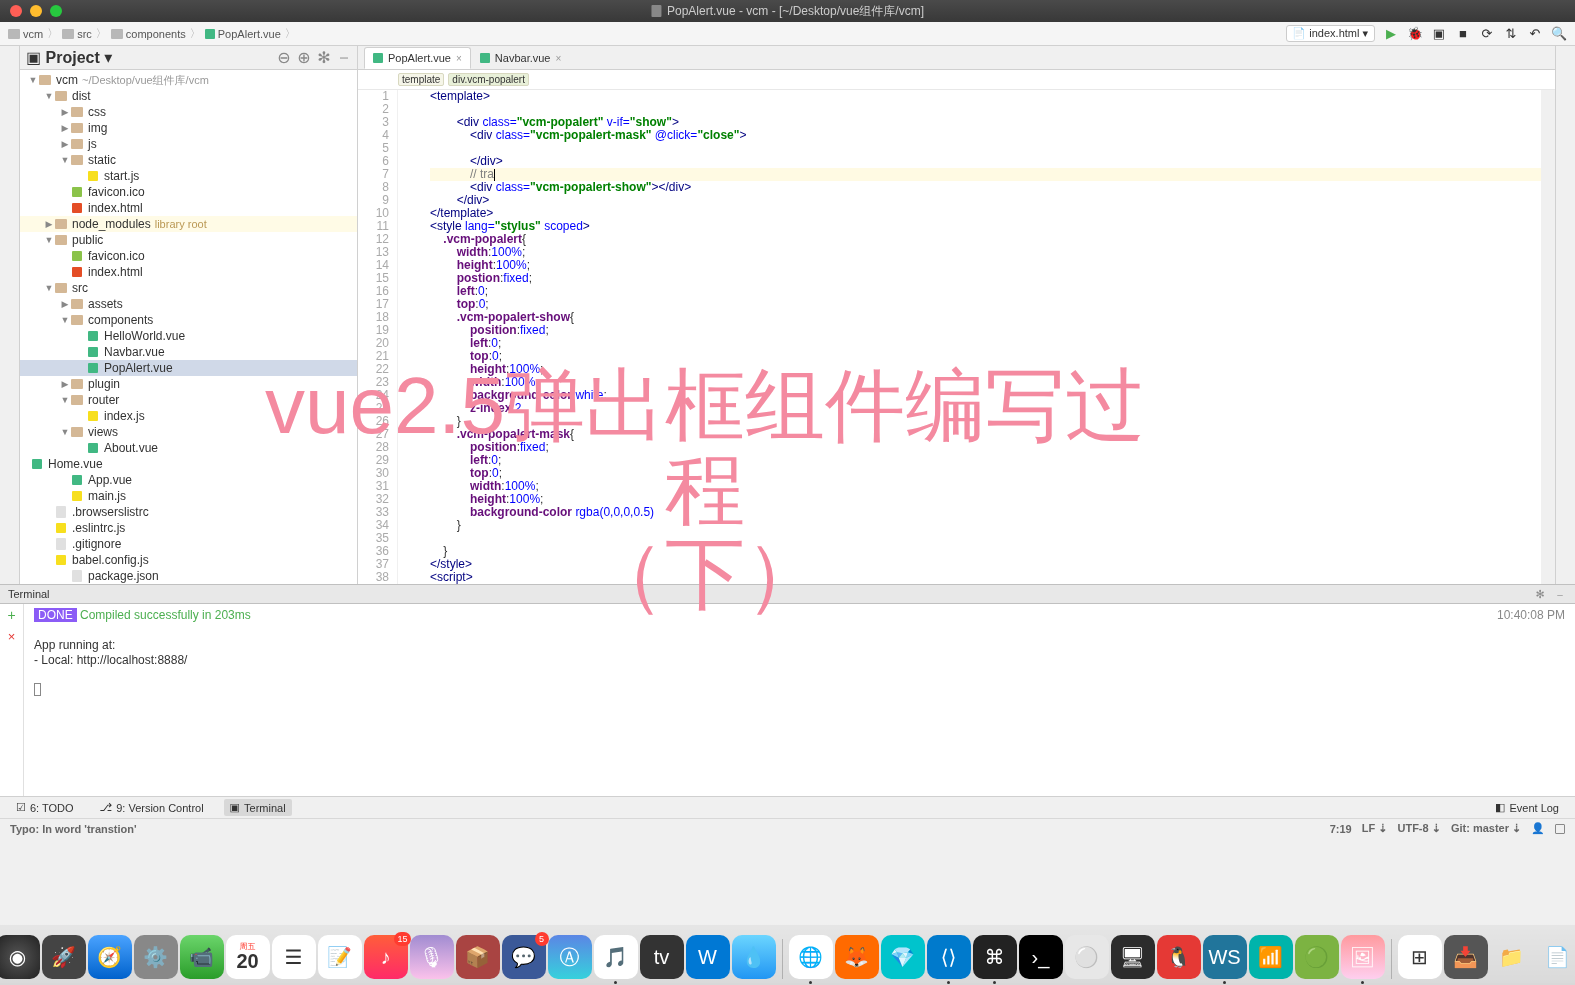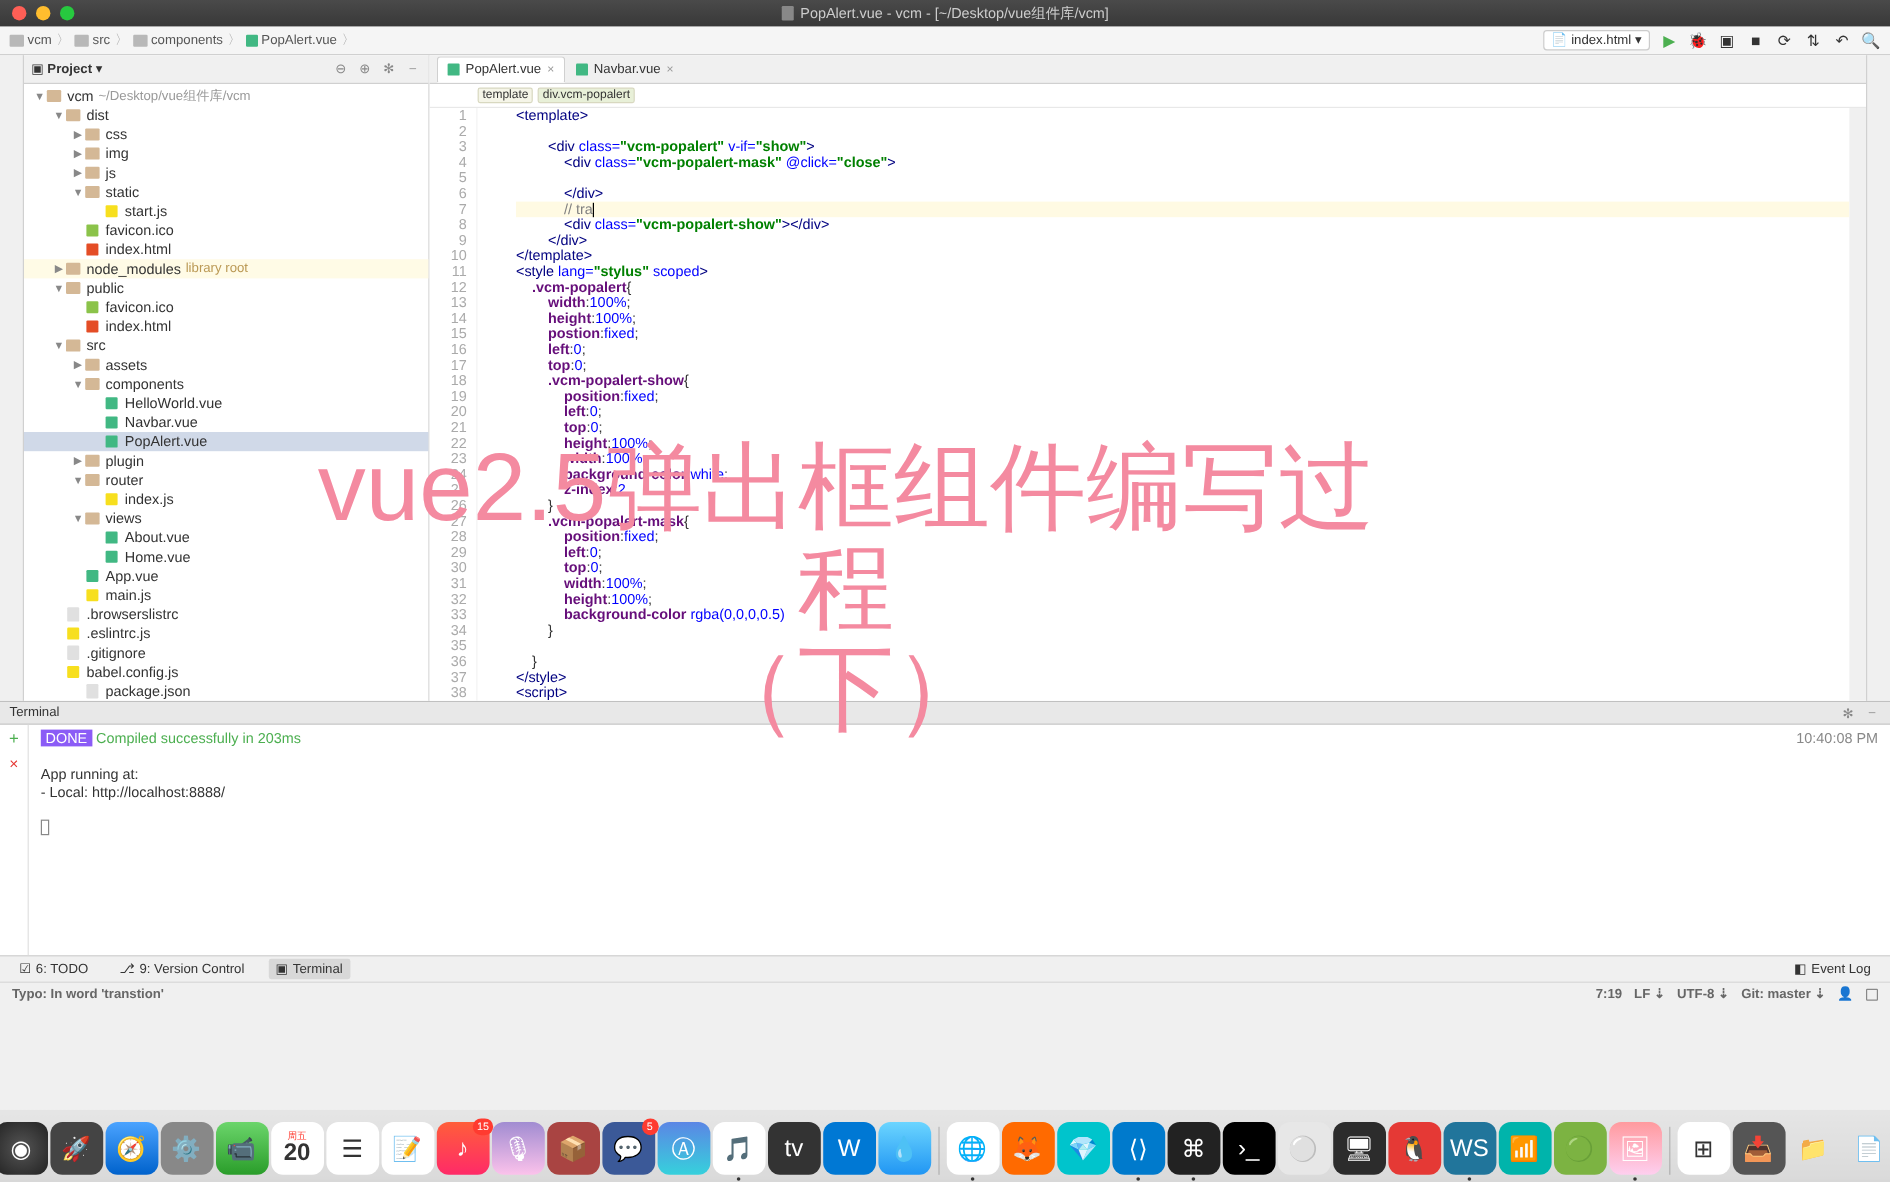--- a/index.html
+++ b/index.html
@@ -23,21 +23,21 @@
 .breadcrumb-right { display: flex; align-items: center; gap: 8px; }
 .bc-config { border: 1px solid #ccc; padding: 1px 6px; border-radius: 3px; font-size: 11px; background: #fff; }
 .tb-btn { width: 16px; height: 16px; display: flex; align-items: center; justify-content: center; cursor: pointer; font-size: 13px; }
 .green { color: #4caf50; }
 
 .main-row { display: flex; height: 538px; }
 
 .left-gutter { width: 20px; background: #f0f0f0; border-right: 1px solid #d0d0d0; }
 
 .project-panel { width: 338px; background: #fff; border-right: 1px solid #d0d0d0; display: flex; flex-direction: column; }
-.project-header { height: 24px; background: #f0f0f0; border-bottom: 1px solid #d0d0d0; display: flex; align-items: center; justify-content: space-between; padding: 0 6px; font-size: 11px; }
+.project-header { height: 24px; background: #f0f0f0; border-bottom: 1px solid #d0d0d0; display: flex; align-items: center; justify-content: space-between; padding: 0 6px; font-size: 16px; }
 .ph-left { display: flex; align-items: center; gap: 6px; }
 .ph-title { font-weight: bold; }
 .ph-icons { display: flex; gap: 6px; color: #888; }
 .ph-btn { width: 14px; height: 14px; display: flex; align-items: center; justify-content: center; cursor: pointer; }
 .tree { overflow-y: auto; font-size: 12px; line-height: 16px; padding: 2px 0; }
 .tree-row { display: flex; align-items: center; height: 16px; cursor: pointer; white-space: nowrap; }
 .tree-row.sel { background: #d0d9e8; }
 .tree-row.lib { background: #fffbe6; }
 .arrow { width: 10px; text-align: center; color: #888; font-size: 9px; }
 .tree-ico { width: 14px; height: 12px; margin-right: 4px; display: inline-flex; align-items: center; justify-content: center; }
@@ -341,21 +341,21 @@
           </span>
           <span class="tree-label">views</span>
         </div>
         <div class="tree-row" style="padding-left: 56px;">
           <span class="arrow"></span>
           <span class="tree-ico">
             <span class="ico-vue"></span>
           </span>
           <span class="tree-label">About.vue</span>
         </div>
-        <div class="tree-row" style="padding-left: 56px;">
+        <div class="tree-row" style="">
           <span class="arrow"></span>
           <span class="tree-ico">
             <span class="ico-vue"></span>
           </span>
           <span class="tree-label">Home.vue</span>
         </div>
         <div class="tree-row" style="padding-left: 40px;">
           <span class="arrow"></span>
           <span class="tree-ico">
             <span class="ico-vue"></span>

